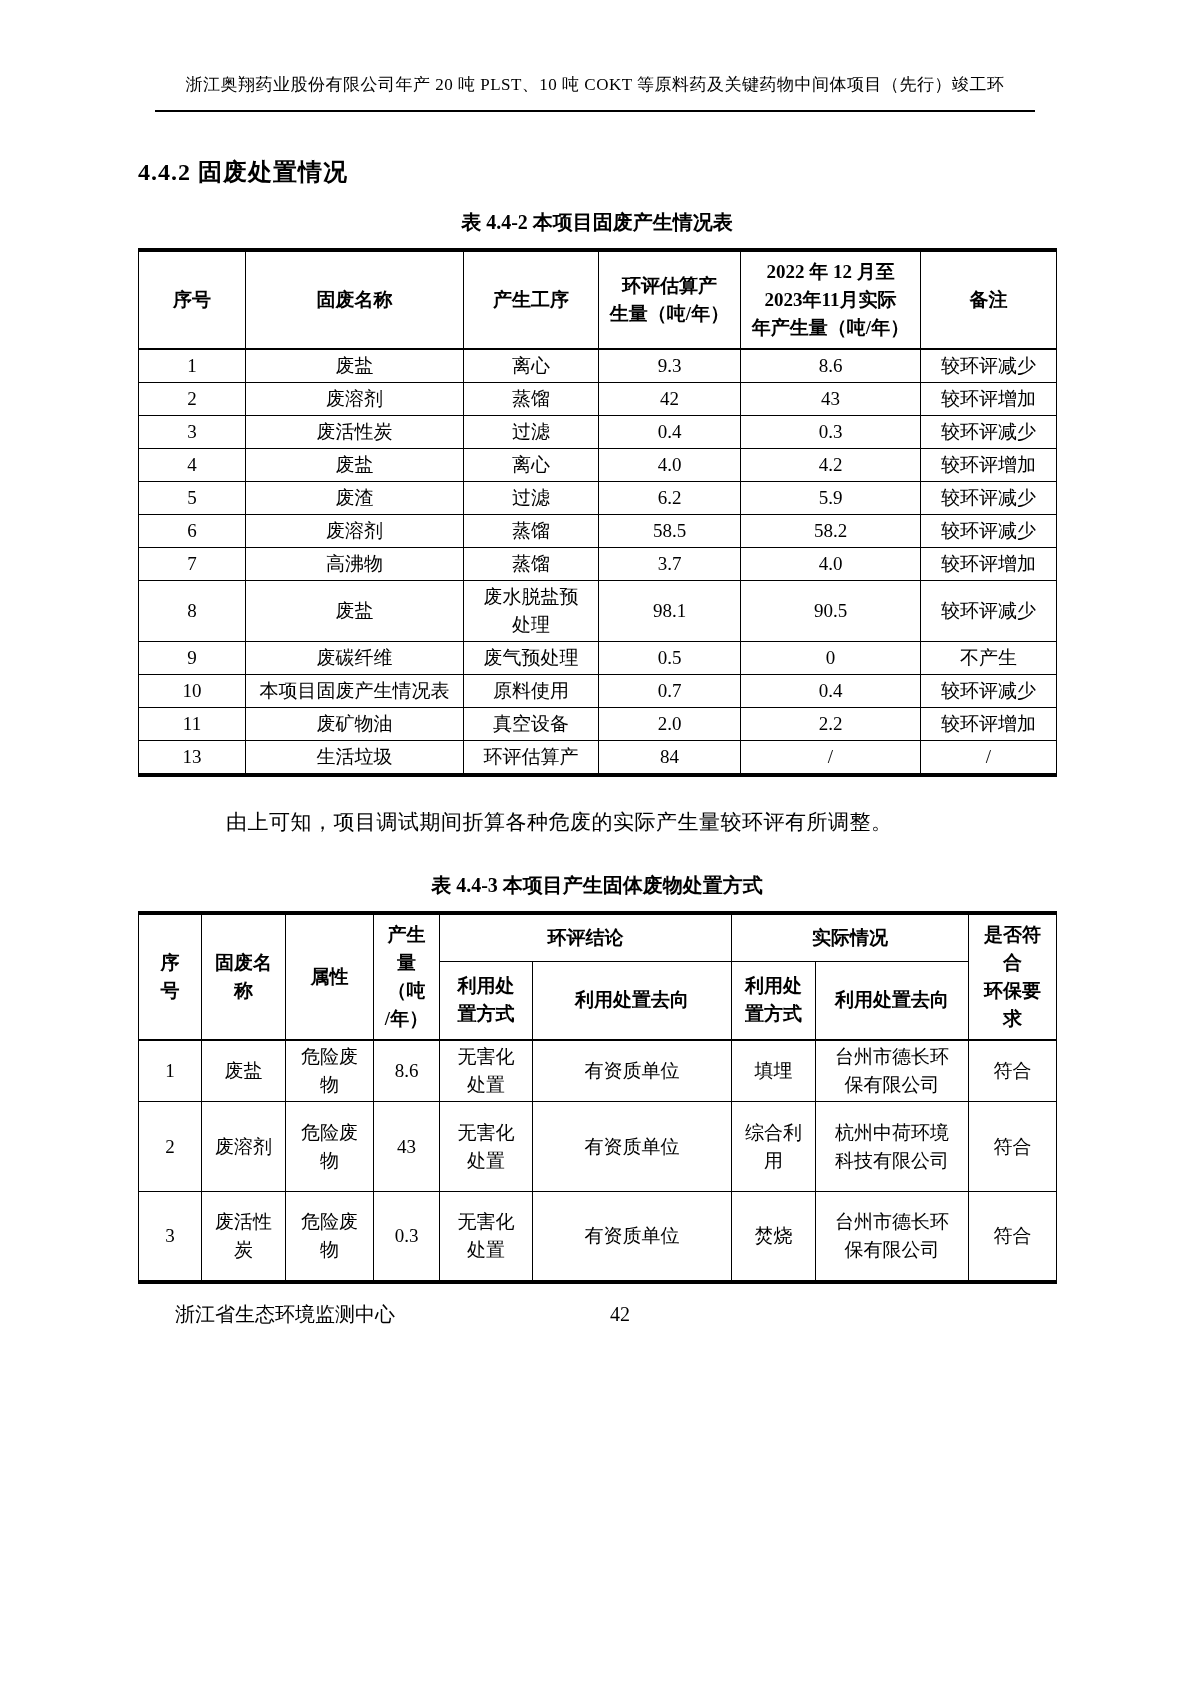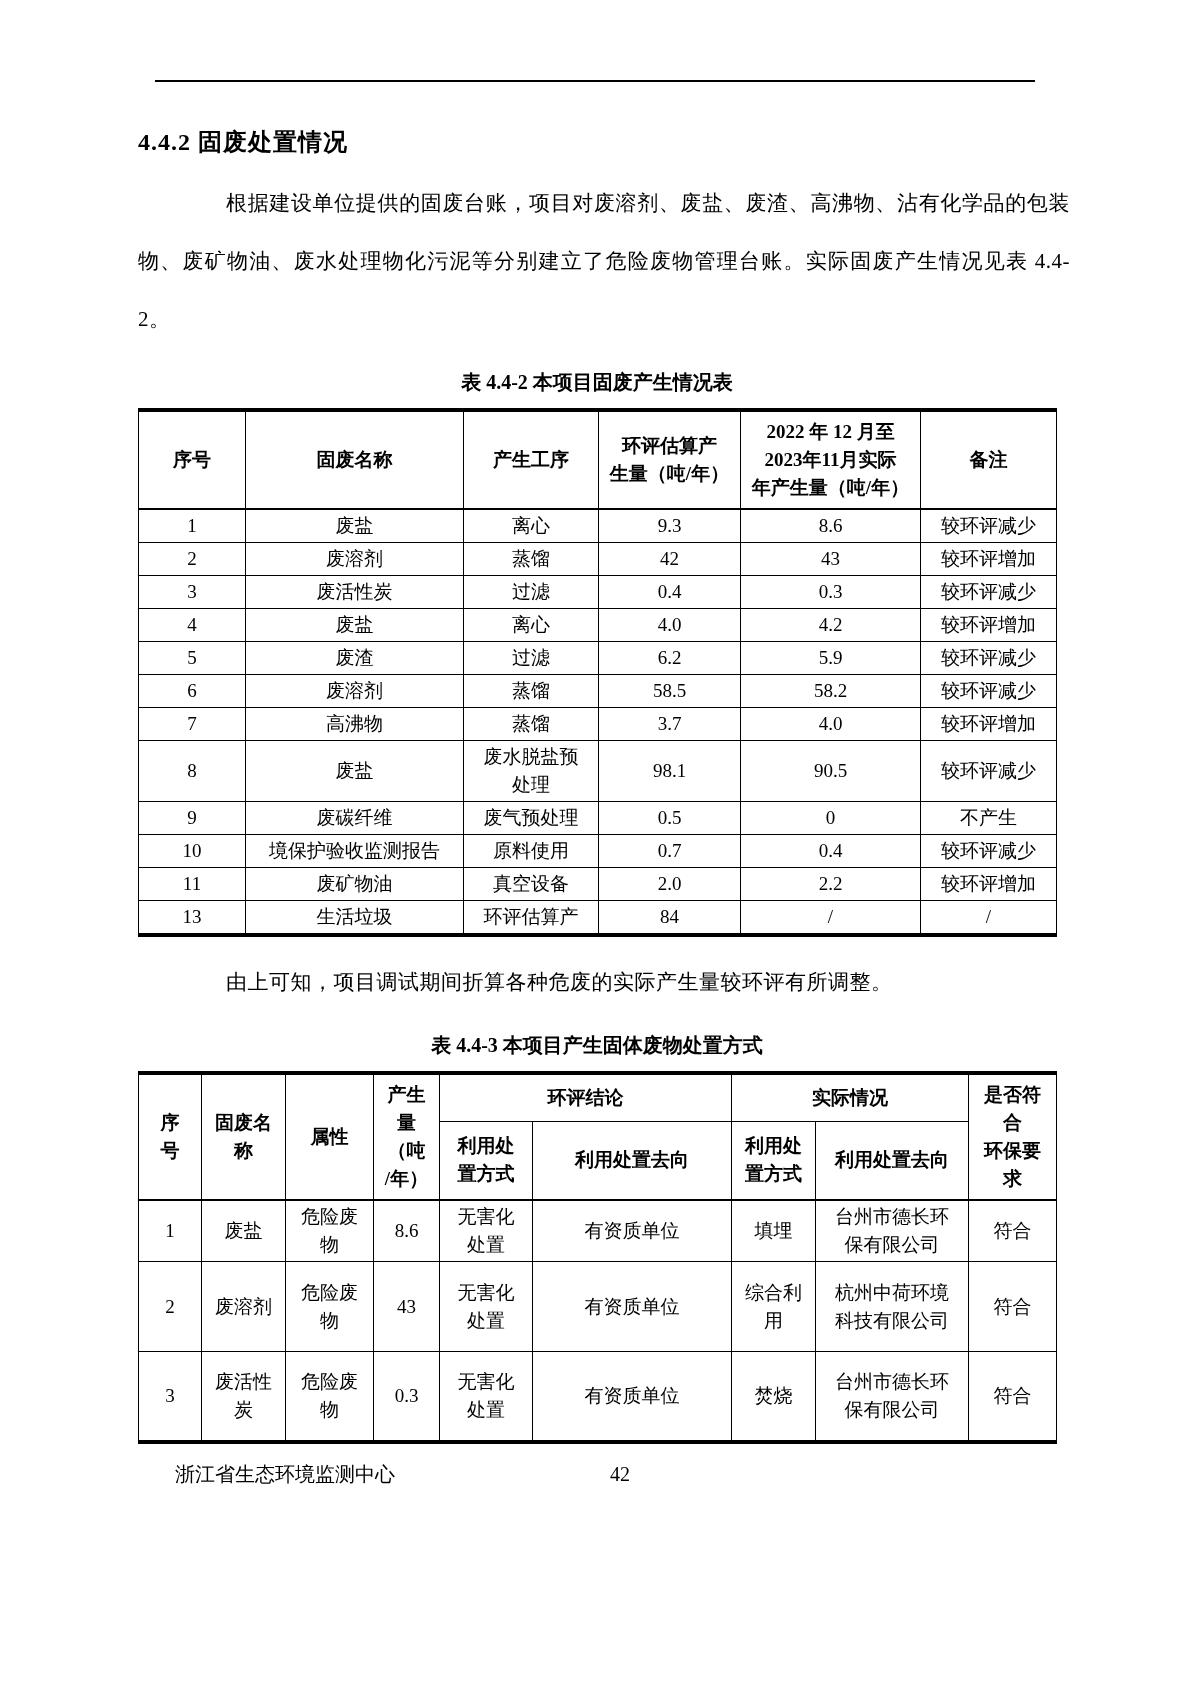--- a/index.html
+++ b/index.html
@@ -89,29 +89,29 @@
   .footer-org { margin-left:45px; }
   .footer-page { position:absolute; left:480px; top:0; }
 </style>
 </head>
 <body>
 
 <div class="page">
 
   <header>
     <div class="doc-header">
+      <div>浙江奥翔药业股份有限公司年产 20 吨 PLST、10 吨 COKT 等原料药及关键药物中间体项目（先行）竣工环</div>
     </div>
     <hr class="header-rule">
   </header>
 
   <main>
 
     <h2 class="section-heading">4.4.2 固废处置情况</h2>
 
-    <p class="body-para">根据建设单位提供的固废台账，项目对废溶剂、废盐、废渣、高沸物、沾有化学品的包装物、废矿物油、废水处理物化污泥等分别建立了危险废物管理台账。实际固废产生情况见表 4.4-2。</p>
 
     <div class="table-title">表 4.4-2 本项目固废产生情况表</div>
 
     <table id="table1">
       <colgroup>
         <col style="width:107px">
           <col style="width:218px">
           <col style="width:135px">
         <col style="width:142px">
           <col style="width:180px">
@@ -200,21 +200,21 @@
           <tr>
           <td>9</td>
           <td>废碳纤维</td>
           <td>废气预处理</td>
           <td>0.5</td>
           <td>0</td>
           <td>不产生</td>
         </tr>
           <tr>
           <td>10</td>
-          <td>境保护验收监测报告</td>
+          <td>本项目固废产生情况表</td>
           <td>原料使用</td>
           <td>0.7</td>
           <td>0.4</td>
           <td>较环评减少</td>
         </tr>
           <tr>
           <td>11</td>
           <td>废矿物油</td>
           <td>真空设备</td>
           <td>2.0</td>

